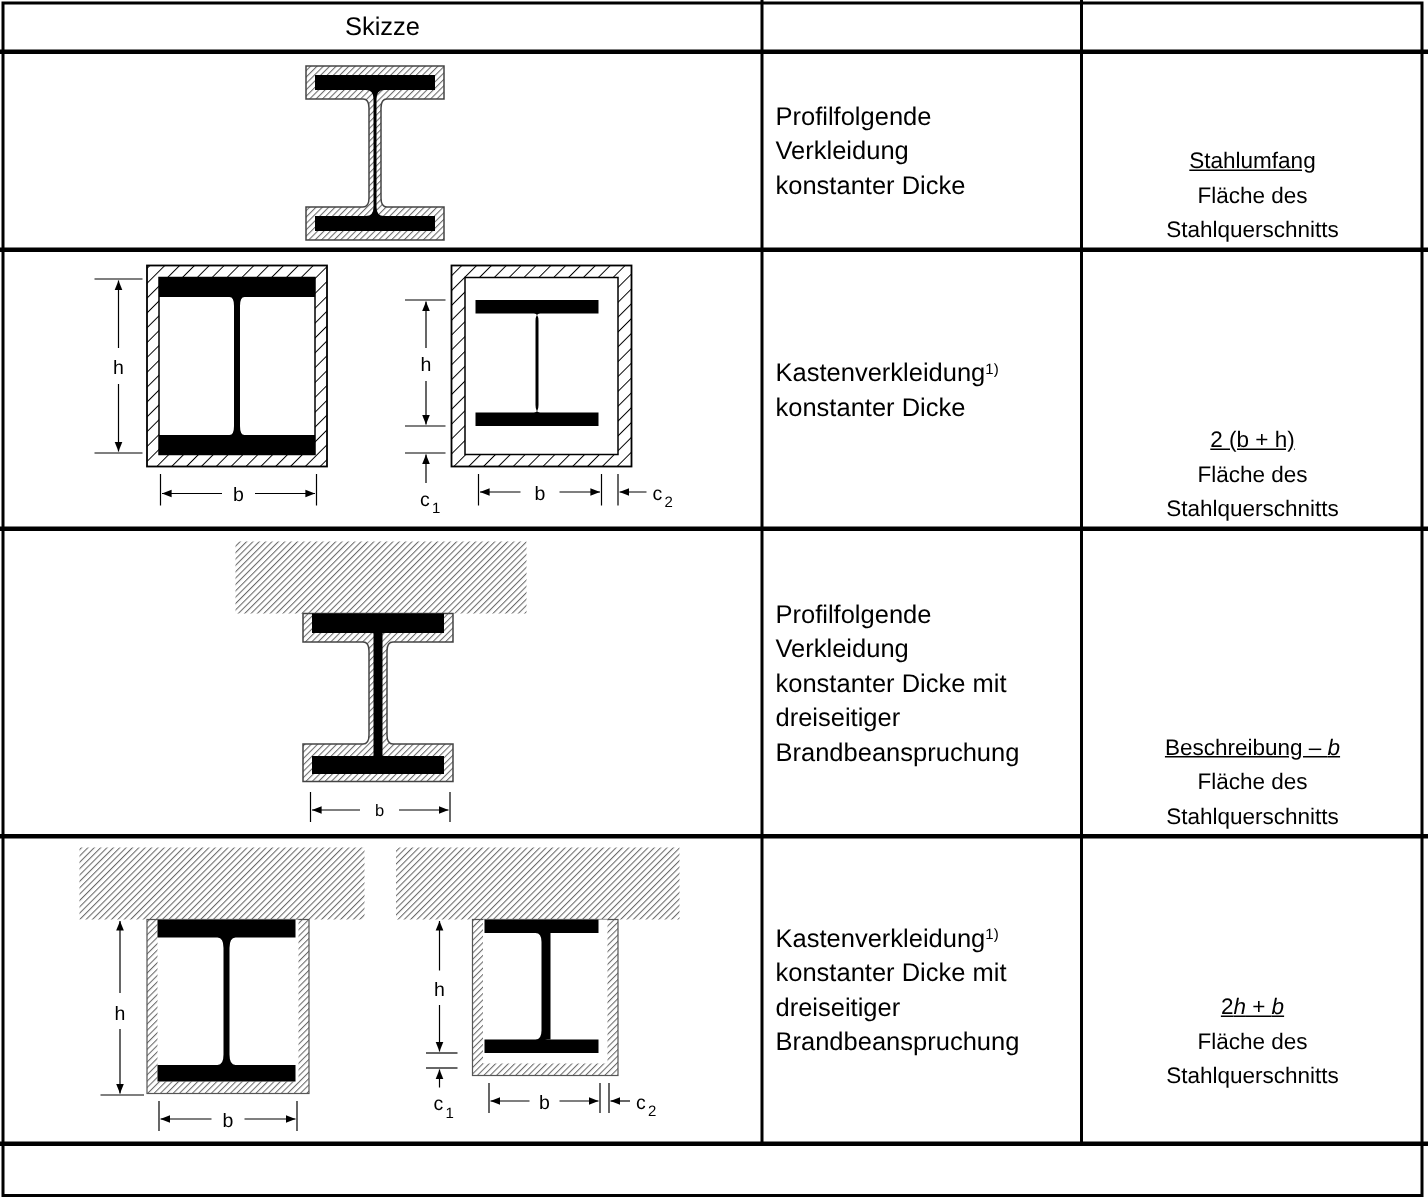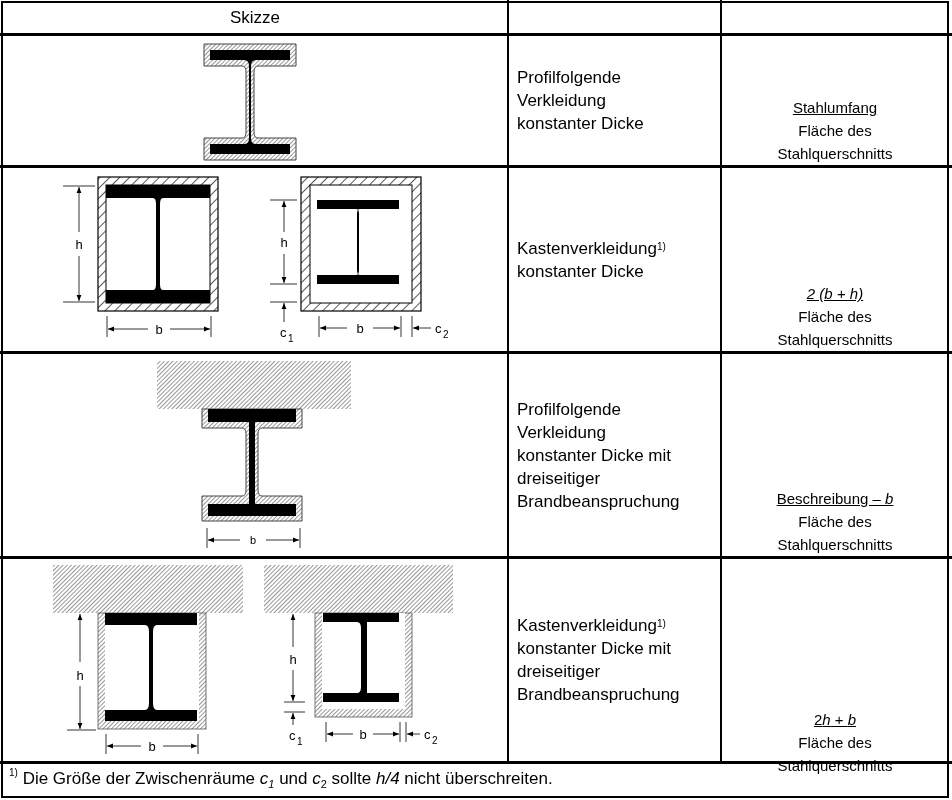--- a/index.html
+++ b/index.html
@@ -111,21 +111,21 @@
     <text x="380" y="161" font-size="13">c</text>
     <text x="388" y="166" font-size="10">2</text>
   </svg>
   <div class="cell desc" style="left:509px;top:168px;width:211px;height:183px">
     <div>
       <div><span>Kastenverkleidung</span><sup>1)</sup></div>
       <div>konstanter Dicke</div>
     </div>
   </div>
   <div class="cell fac" style="left:722px;top:168px;width:226px;height:183px">
-    <div class="num" style="font-style:italic">2 (b + h)</div>
+    <div class="num" style="">2 (b + h)</div>
     <div>Fläche des</div>
     <div>Stahlquerschnitts</div>
   </div>
 
   <svg class="sketch" style="left:150px;top:358px" width="210" height="195">
     <rect x="7" y="3" width="194" height="48" fill="url(#hatchFine)"></rect>
     <path d="M52,51 H152 V70 H112 Q108,70 108,76 V132 Q108,138 112,138 H152 V163 H52 V138 H92 Q96,138 96,132 V76 Q96,70 92,70 H52 Z" fill="url(#hatchFine)" stroke="#444" stroke-width="1"></path>
     <path d="M58,51 H146 V64 H106 Q102,64 102,70 V140 Q102,146 106,146 H146 V158 H58 V146 H98 Q102,146 102,140 V70 Q102,64 98,64 H58 Z" fill="#000"></path>
     <rect x="99" y="64" width="6" height="82" fill="#000"></rect>
     <line x1="57" y1="170" x2="57" y2="190" stroke="#000" stroke-width="0.8"></line>
@@ -189,22 +189,19 @@
     <text x="392" y="182" font-size="10">2</text>
   </svg>
   <div class="cell desc" style="left:509px;top:559px;width:211px;height:202px">
     <div>
       <div><span>Kastenverkleidung</span><sup>1)</sup></div>
       <div>konstanter Dicke mit</div>
       <div>dreiseitiger</div>
       <div>Brandbeanspruchung</div>
     </div>
   </div>
-  <div class="cell fac" style="left:722px;top:575px;width:226px;height:202px">
+  <div class="cell fac" style="left:722px;top:527px;width:226px;height:202px">
     <div class="num"><span>2</span><i>h</i><span> + </span><i>b</i></div>
     <div>Fläche des</div>
     <div>Stahlquerschnitts</div>
   </div>
 
-  <div class="cell foot">
-    <span><sup>1)</sup><span> Die Größe der Zwischenräume </span><i>c</i><sub><i>1</i></sub><span> und </span><i>c</i><sub>2</sub><span> sollte </span><i>h/4</i><span> nicht überschreiten.</span></span>
-  </div>
 </div>
 
 </body></html>

